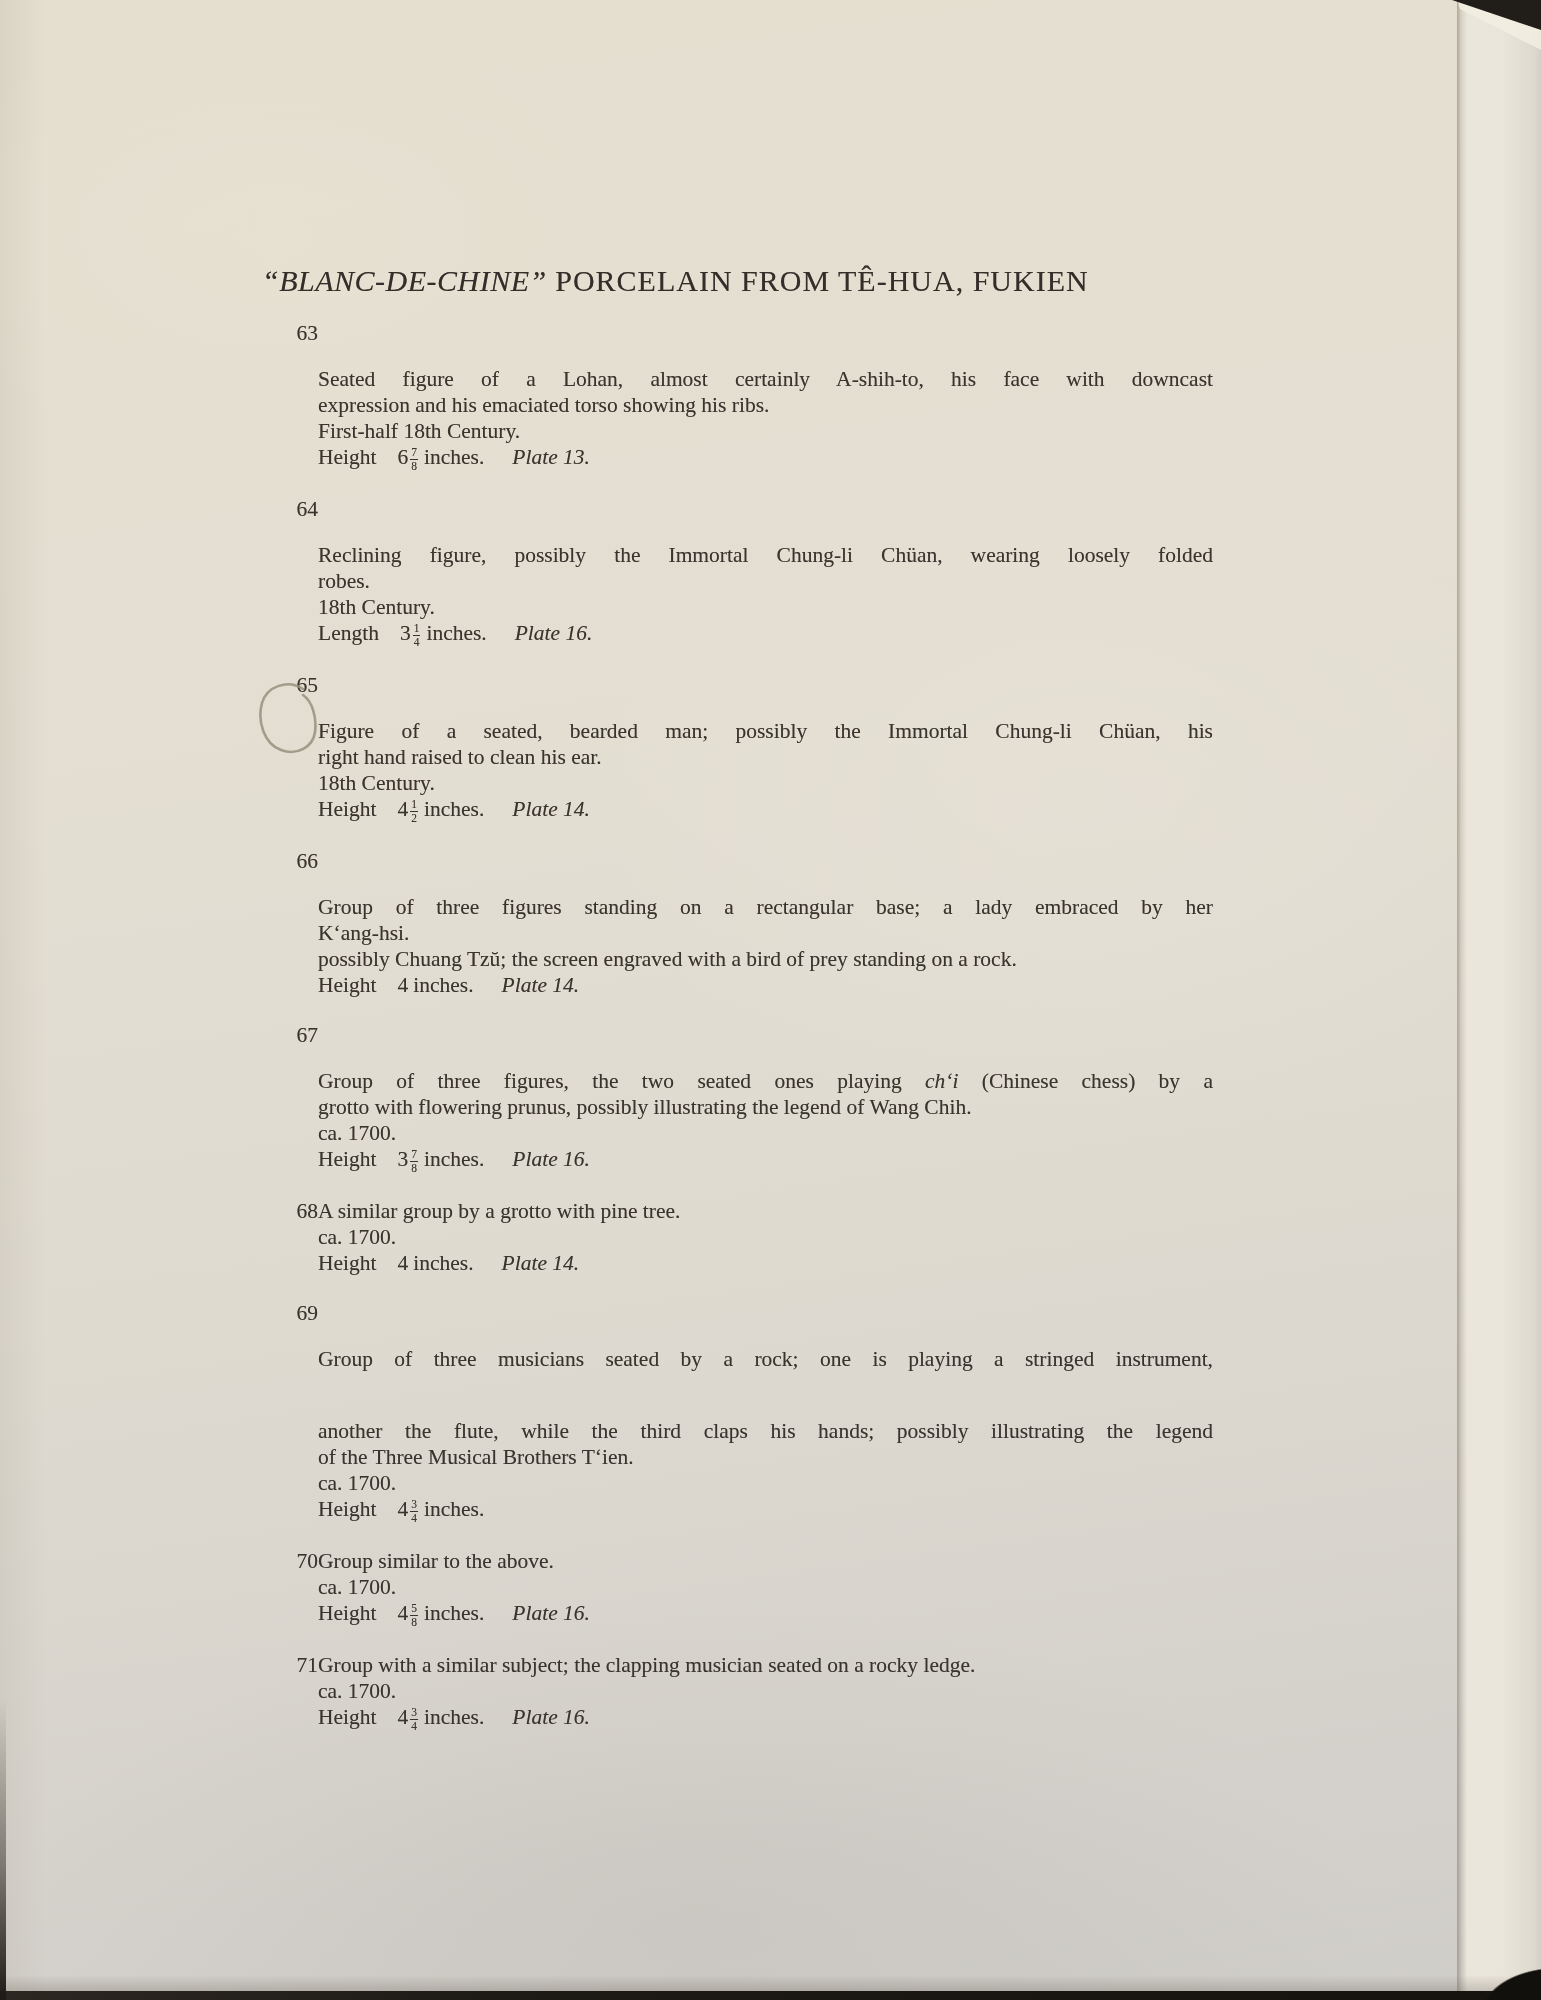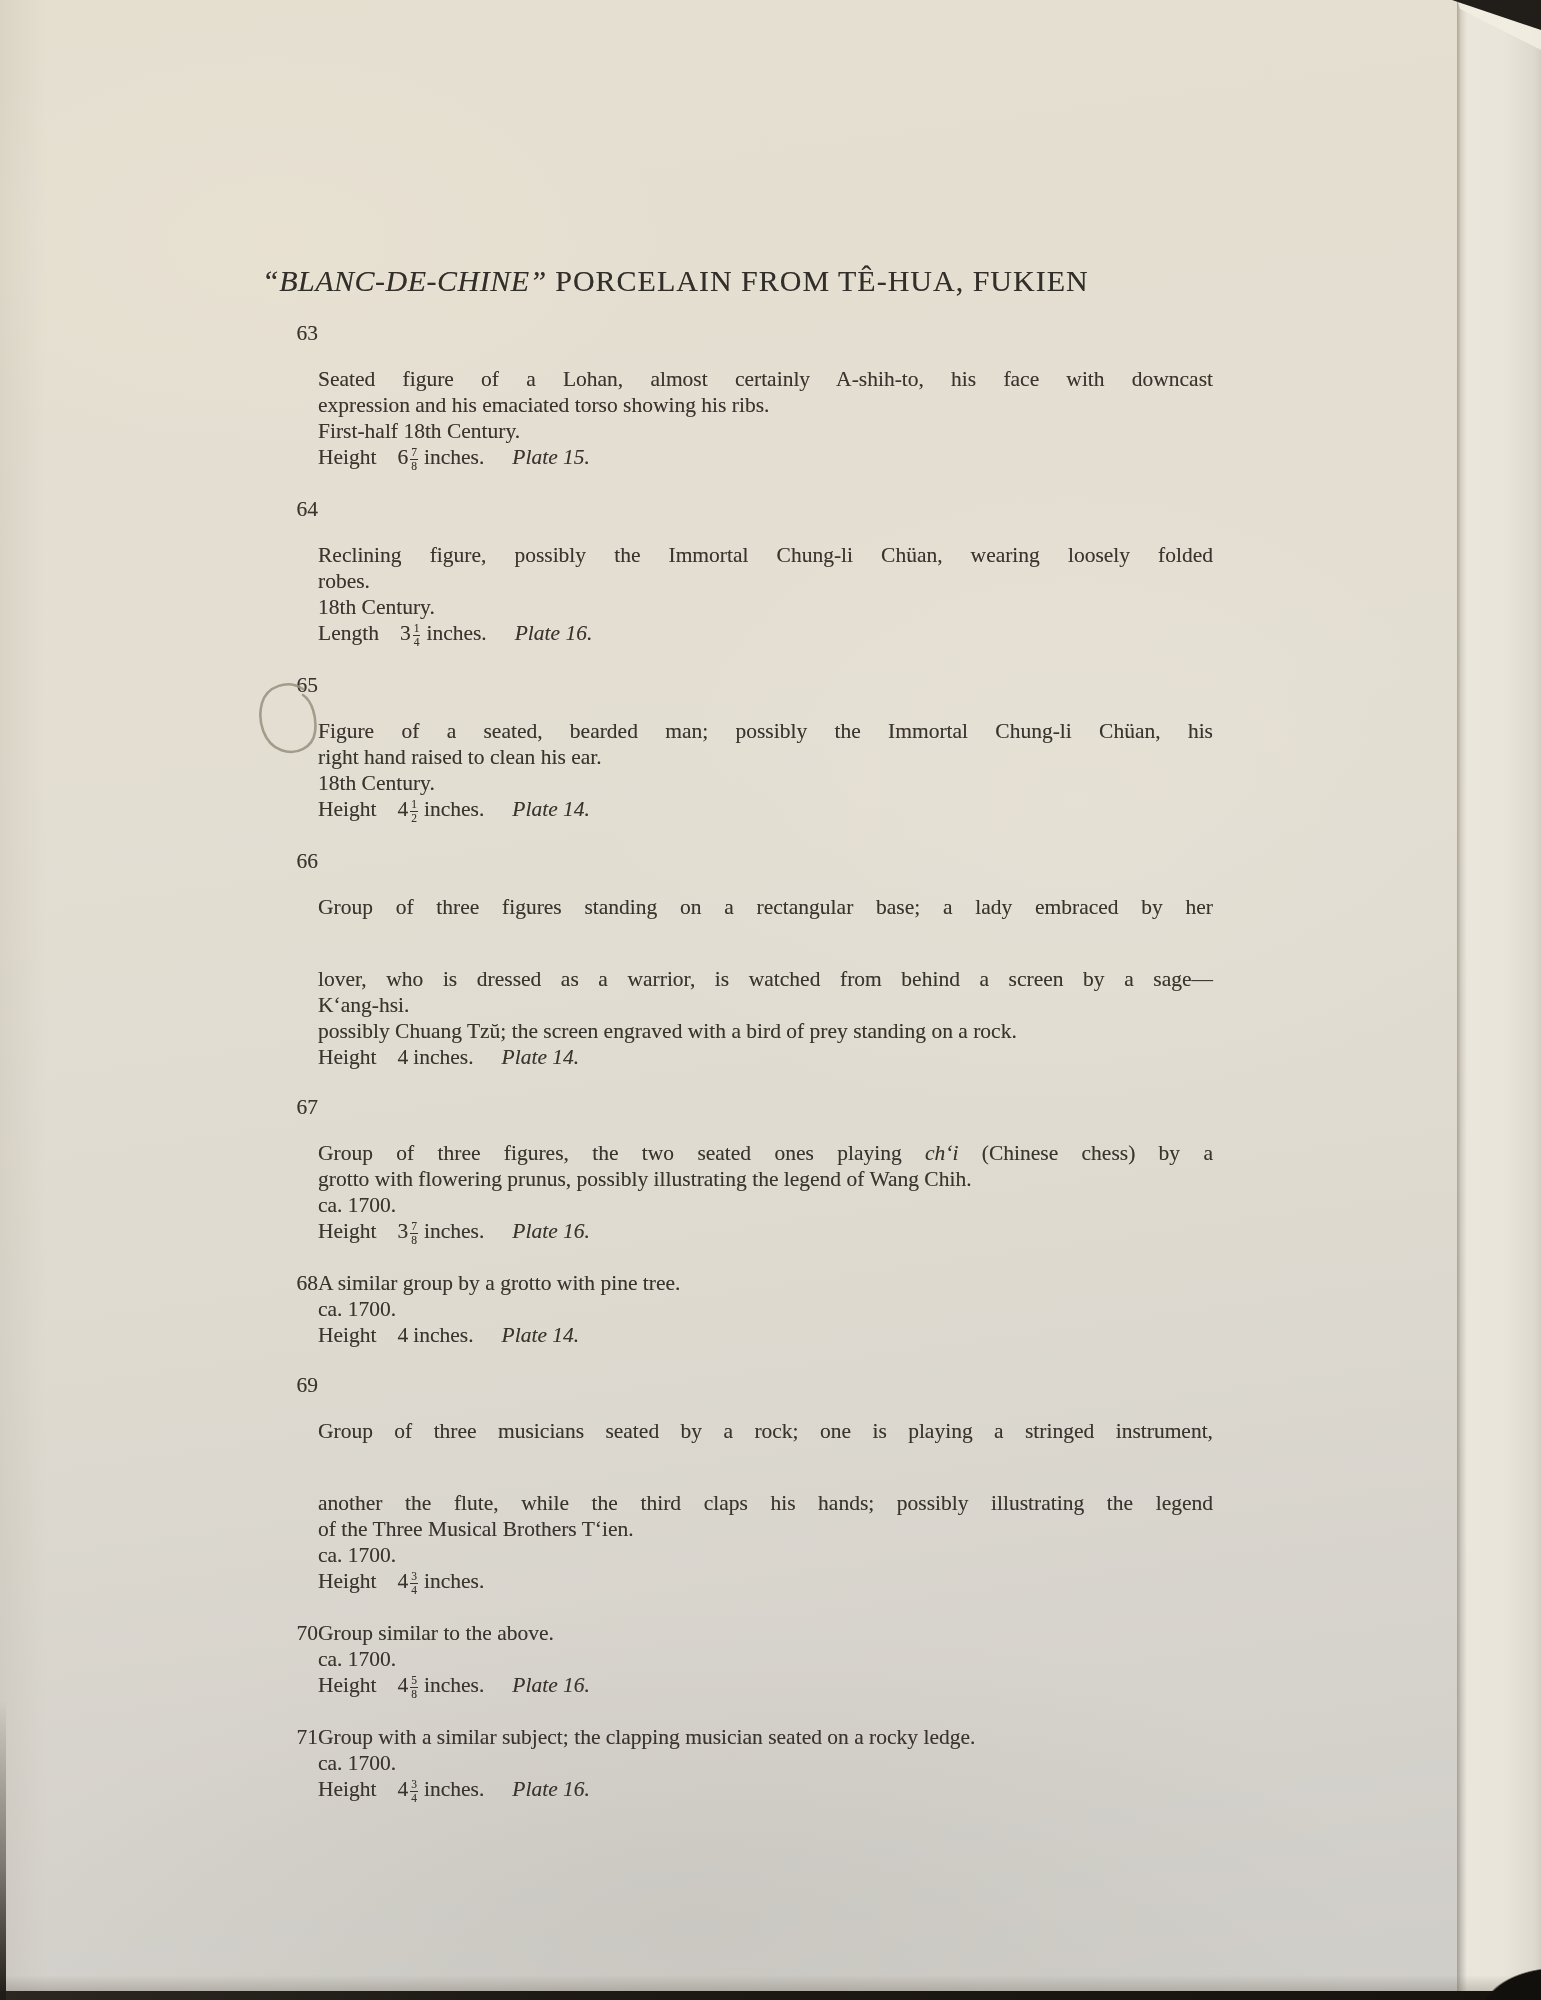--- a/index.html
+++ b/index.html
@@ -86,21 +86,21 @@
 
   <h1 class="title" id="title"><span class="it">“BLANC-DE-CHINE”</span><span> PORCELAIN FROM TÊ-HUA, FUKIEN</span></h1>
 
   <ol class="catalog" id="catalog">
       <li class="entry">
         <span class="num">63</span>
         <div class="ebody">
           <div class="dline just"><span>Seated figure of a Lohan, almost certainly A-shih-to, his face with downcast</span></div>
           <div class="dline"><span>expression and his emaciated torso showing his ribs.</span></div>
           <div class="dline">First-half 18th Century.</div>
-          <div class="sline"><span class="slabel">Height</span><span class="swhole">6</span><span class="frac"><span class="fn">7</span><span class="fd">8</span></span><span class="sunit">inches.</span><span class="plate">Plate 15.</span></div>
+          <div class="sline"><span class="slabel">Height</span><span class="swhole">6</span><span class="frac"><span class="fn">7</span><span class="fd">8</span></span><span class="sunit">inches.</span><span class="plate">Plate 13.</span></div>
         </div>
       </li>
       <li class="entry">
         <span class="num">64</span>
         <div class="ebody">
           <div class="dline just"><span>Reclining figure, possibly the Immortal Chung-li Chüan, wearing loosely folded</span></div>
           <div class="dline"><span>robes.</span></div>
           <div class="dline">18th Century.</div>
           <div class="sline"><span class="slabel">Length</span><span class="swhole">3</span><span class="frac"><span class="fn">1</span><span class="fd">4</span></span><span class="sunit">inches.</span><span class="plate">Plate 16.</span></div>
         </div>
@@ -111,21 +111,20 @@
           <div class="dline just"><span>Figure of a seated, bearded man; possibly the Immortal Chung-li Chüan, his</span></div>
           <div class="dline"><span>right hand raised to clean his ear.</span></div>
           <div class="dline">18th Century.</div>
           <div class="sline"><span class="slabel">Height</span><span class="swhole">4</span><span class="frac"><span class="fn">1</span><span class="fd">2</span></span><span class="sunit">inches.</span><span class="plate">Plate 14.</span></div>
         </div>
       </li>
       <li class="entry">
         <span class="num">66</span>
         <div class="ebody">
           <div class="dline just"><span>Group of three figures standing on a rectangular base; a lady embraced by her</span></div>
-          <div class="dline just"><span>lover, who is dressed as a warrior, is watched from behind a screen by a sage—</span></div>
           <div class="dline">K‘ang-hsi.</div>
           <div class="dline"><span>possibly Chuang Tzŭ; the screen engraved with a bird of prey standing on a rock.</span></div>
           <div class="sline"><span class="slabel">Height</span><span class="swhole">4</span><span class="sunit">inches.</span><span class="plate">Plate 14.</span></div>
         </div>
       </li>
       <li class="entry">
         <span class="num">67</span>
         <div class="ebody">
           <div class="dline just"><span>Group of three figures, the two seated ones playing </span><span class="it">ch‘i</span><span> (Chinese chess) by a</span></div>
           <div class="dline"><span>grotto with flowering prunus, possibly illustrating the legend of Wang Chih.</span></div>

